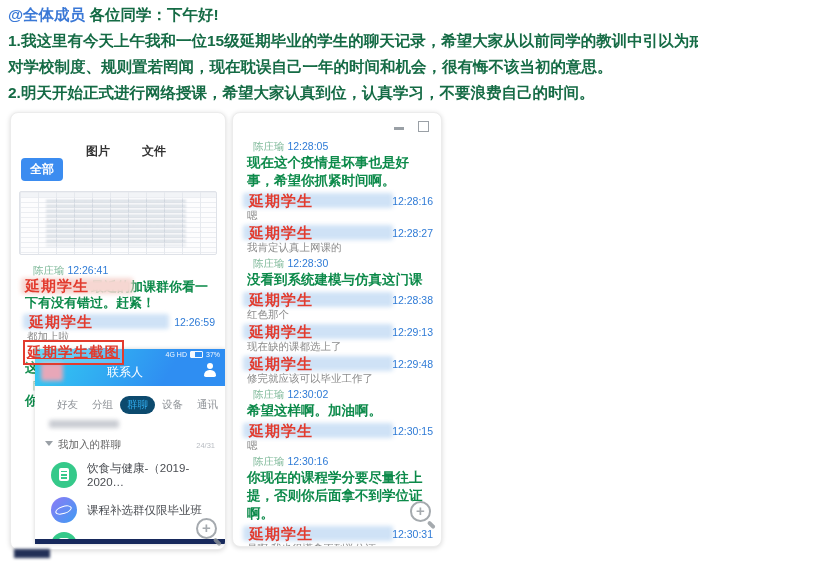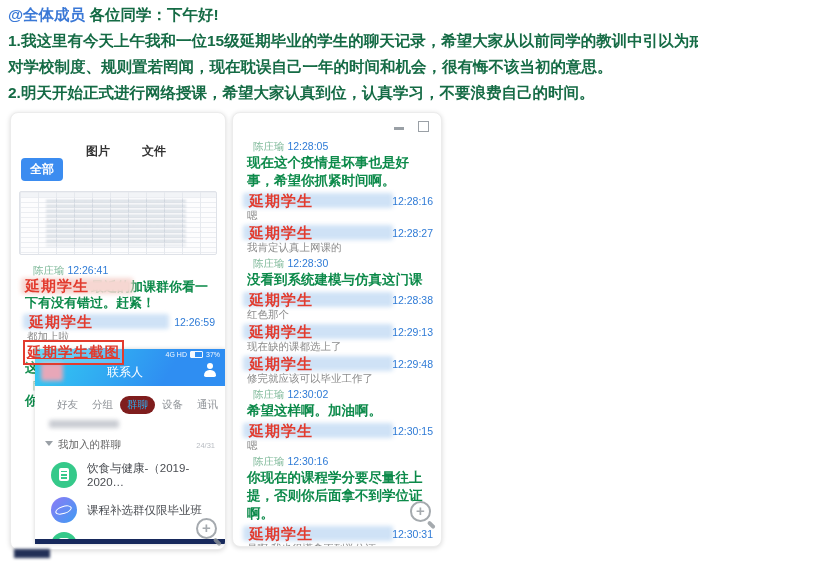--- a/index.html
+++ b/index.html
@@ -57,21 +57,21 @@
   .battery{display:inline-block;width:11px;height:5px;border:1px solid #fff;border-radius:1px;position:relative;}
   .battery::before{content:"";position:absolute;left:0;top:0;bottom:0;width:4px;background:#fff;}
   .p-title{position:absolute;left:0;right:10px;top:15px;text-align:center;font-size:12px;}
   .p-avatar{position:absolute;left:6px;top:14px;width:22px;height:18px;background:#e8a7b8;filter:blur(2px);border-radius:2px;}
   .person-icon{position:absolute;right:8px;top:14px;width:14px;height:16px;}
   .person-icon::before{content:"";position:absolute;left:4px;top:0;width:6px;height:6px;border-radius:50%;background:#fff;}
   .person-icon::after{content:"";position:absolute;left:1px;top:7px;width:12px;height:7px;border-radius:6px 6px 2px 2px;background:#fff;}
   .anno-box{position:absolute;left:12px;top:227px;padding:1px 2px;border:2px solid #e23b2e;color:#e23b2e;font-size:14.5px;font-weight:bold;letter-spacing:1px;background:rgba(255,255,255,.25);z-index:5;text-decoration:underline;}
   .p-tabs{display:flex;justify-content:flex-end;padding:10px 0 4px 10px;color:#8f9398;font-size:10.5px;overflow:hidden;white-space:nowrap;}
   .p-tab{padding:2px 7px;border-radius:9px;flex:none;cursor:pointer;}
-  .p-tab.active{color:#2fa7e8;background:#7f1d1d;font-family:Liberation Serif, serif;}
+  .p-tab.active{color:#2fa7e8;background:#0c4a6e;font-family:Liberation Serif, serif;}
   .p-blurrow{width:70px;height:8px;margin:2px 0 0 14px;background:#c9ccd2;filter:blur(2px);border-radius:2px;}
   .p-section{display:flex;align-items:center;justify-content:space-between;margin:10px 10px 0 10px;color:#666;font-size:10.5px;}
   .p-section .tri{display:inline-block;width:0;height:0;border-left:4px solid transparent;border-right:4px solid transparent;border-top:5px solid #9aa0a6;margin-right:5px;vertical-align:2px;}
   .p-section .cnt{font-size:7.5px;color:#b8bcc2;}
   .grow{display:flex;align-items:center;gap:10px;margin:9px 4px 0 16px;}
   .grow .glabel{font-size:11.5px;color:#4a4d52;}
   .gicon{width:26px;height:26px;border-radius:50%;position:relative;flex:none;}
   .icon-doc{background:#35c98a;}
   .icon-doc::before{content:"";position:absolute;left:8px;top:6px;width:10px;height:13px;background:#fff;border-radius:2px;}
   .icon-doc::after{content:"";position:absolute;left:10px;top:9px;width:6px;height:8px;background:repeating-linear-gradient(180deg,#35c98a 0 1.4px,transparent 1.4px 3.2px);}

